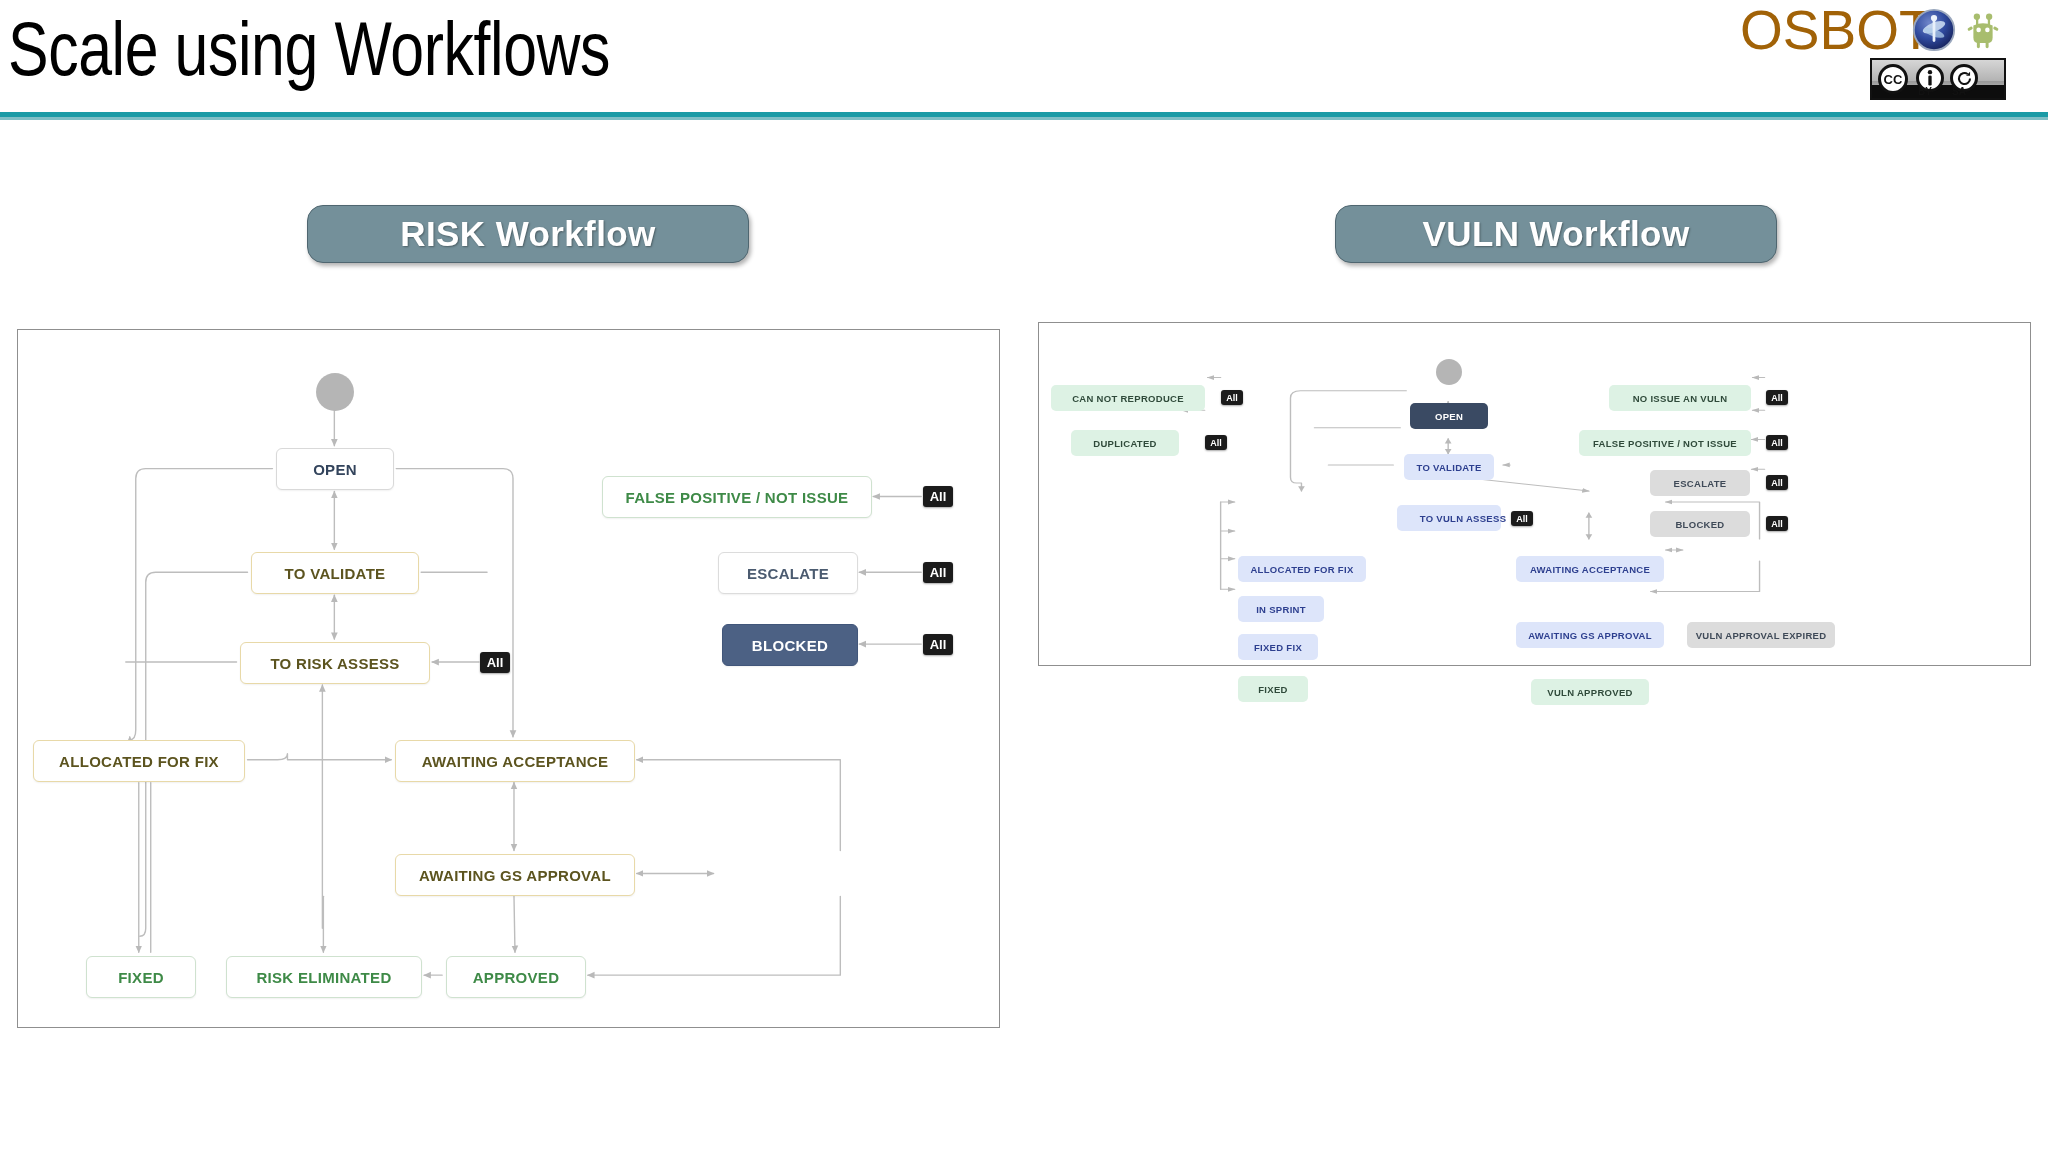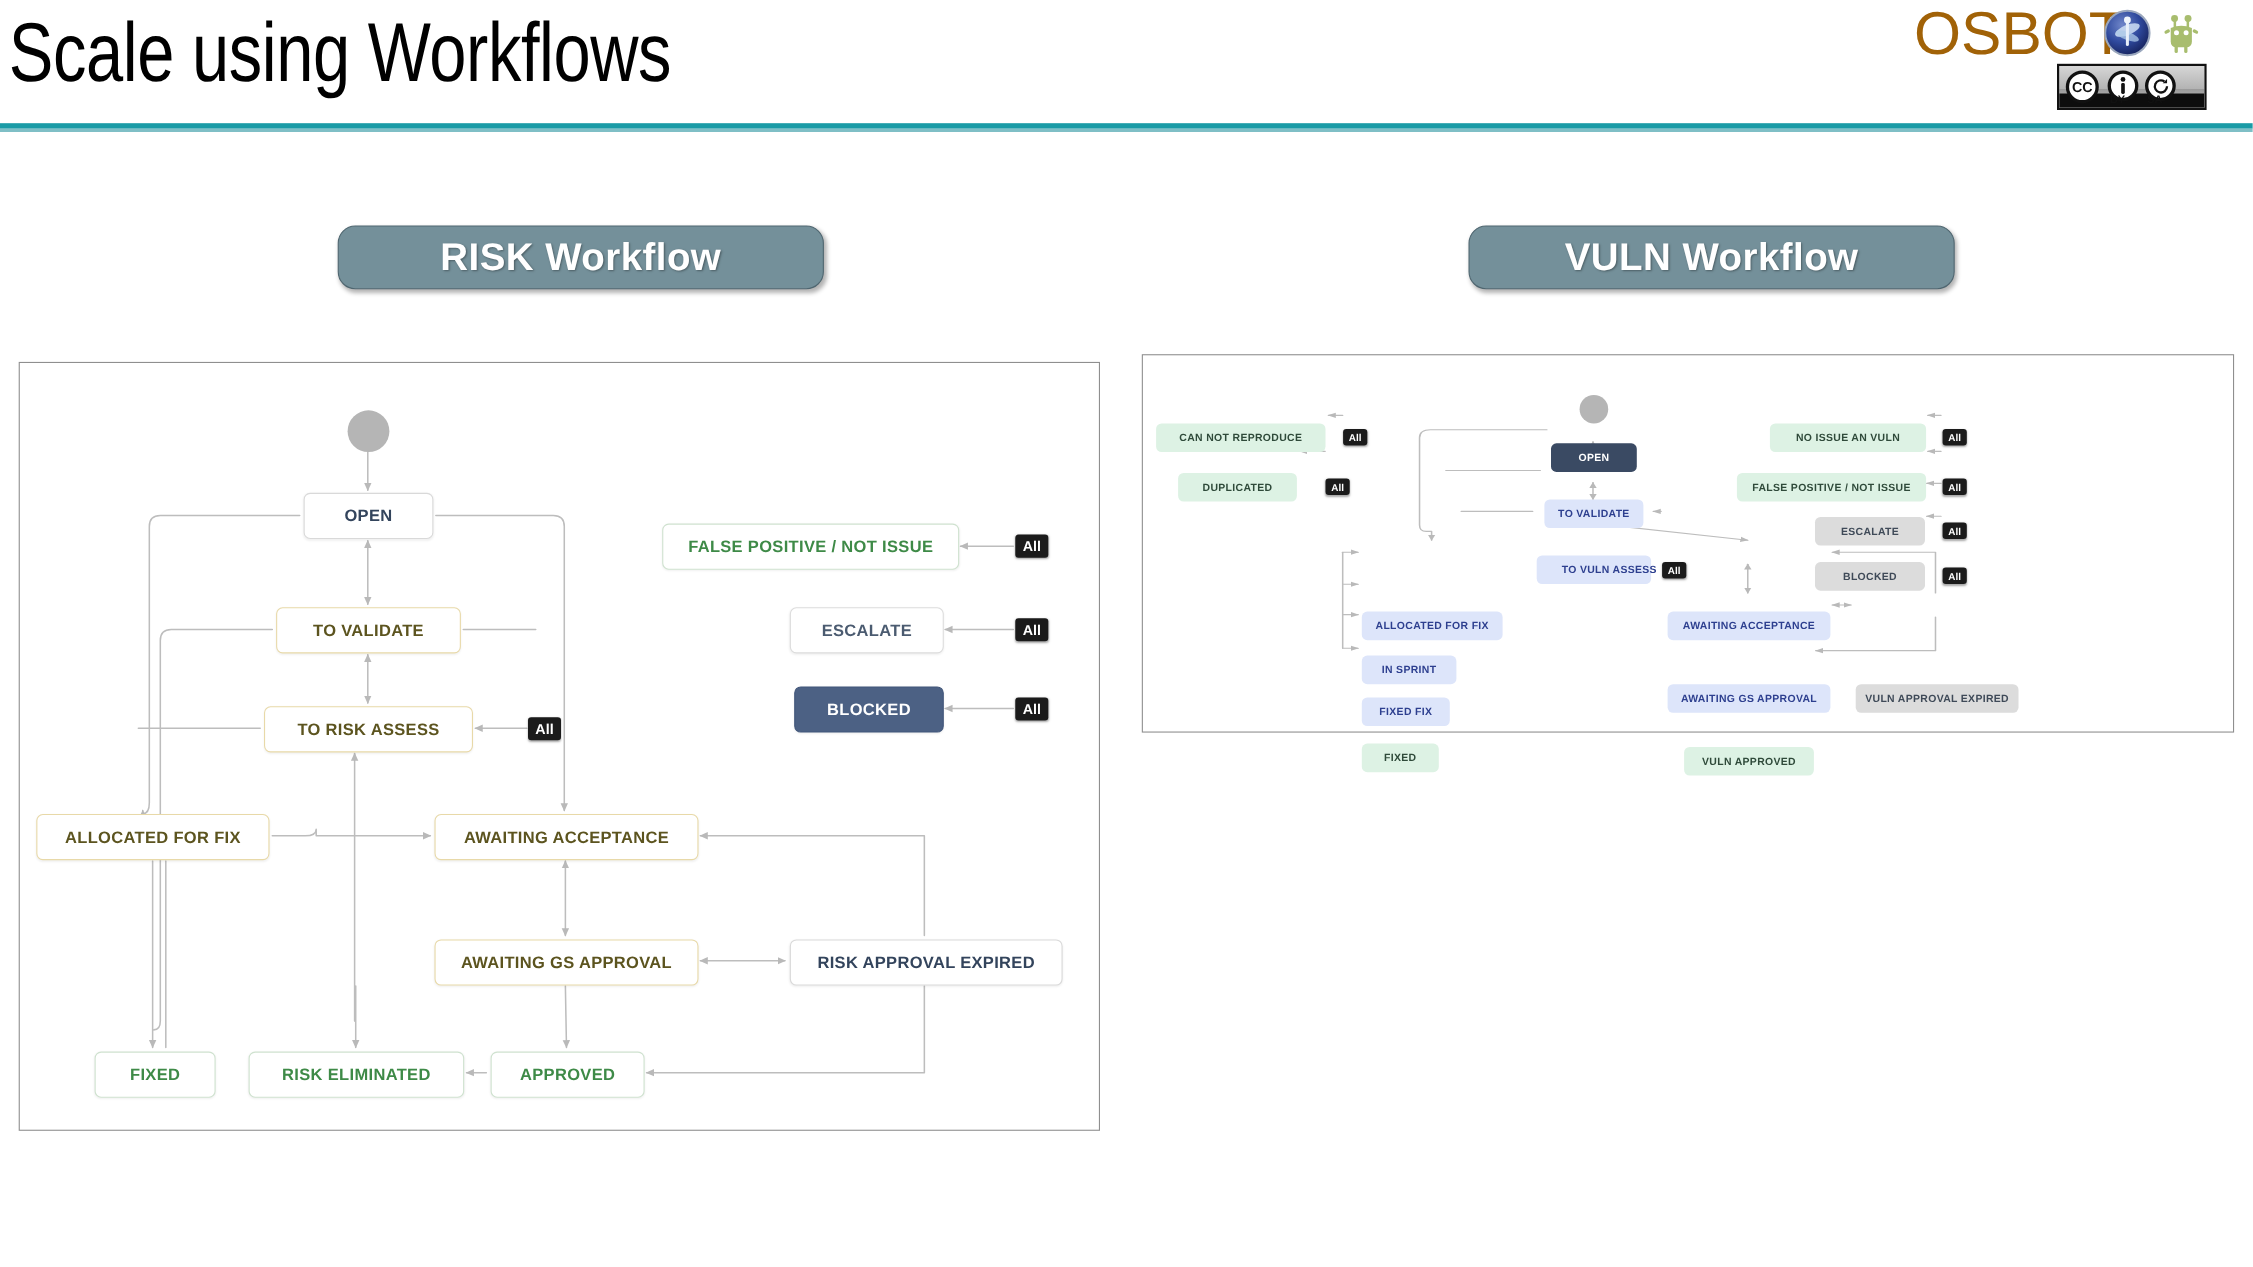--- a/index.html
+++ b/index.html
@@ -317,21 +317,20 @@
       <div class="start-node" style="left: 298px; top: 43px; width: 38px; height: 38px;"></div>
       <div class="node risk-node v-blue" style="left: 258px; top: 118px; width: 118px;">OPEN</div>
       <div class="node risk-node v-amber" style="left: 233px; top: 222px; width: 168px;">TO VALIDATE</div>
       <div class="node risk-node v-amber" style="left: 222px; top: 312px; width: 190px;">TO RISK ASSESS</div>
       <div class="node risk-node v-green" style="left: 584px; top: 146px; width: 270px;">FALSE POSITIVE / NOT ISSUE</div>
       <div class="node risk-node v-grey" style="left: 700px; top: 222px; width: 140px;">ESCALATE</div>
       <div class="node risk-node v-dark" style="left: 704px; top: 294px; width: 136px;">BLOCKED</div>
       <div class="node risk-node v-amber" style="left: 15px; top: 410px; width: 212px;">ALLOCATED FOR FIX</div>
       <div class="node risk-node v-amber" style="left: 377px; top: 410px; width: 240px;">AWAITING ACCEPTANCE</div>
       <div class="node risk-node v-amber" style="left: 377px; top: 524px; width: 240px;">AWAITING GS APPROVAL</div>
-      <div class="node risk-node v-blue" style="left: 700px; top: 524px; width: 248px;">RISK APPROVAL EXPIRED</div>
       <div class="node risk-node v-green" style="left: 68px; top: 626px; width: 110px;">FIXED</div>
       <div class="node risk-node v-green" style="left: 208px; top: 626px; width: 196px;">RISK ELIMINATED</div>
       <div class="node risk-node v-green" style="left: 428px; top: 626px; width: 140px;">APPROVED</div>
       <div class="all-badge risk-all" style="left: 905px; top: 156px;">All</div>
       <div class="all-badge risk-all" style="left: 905px; top: 232px;">All</div>
       <div class="all-badge risk-all" style="left: 905px; top: 304px;">All</div>
       <div class="all-badge risk-all" style="left: 462px; top: 322px;">All</div>
     </div>
 </div>
 

